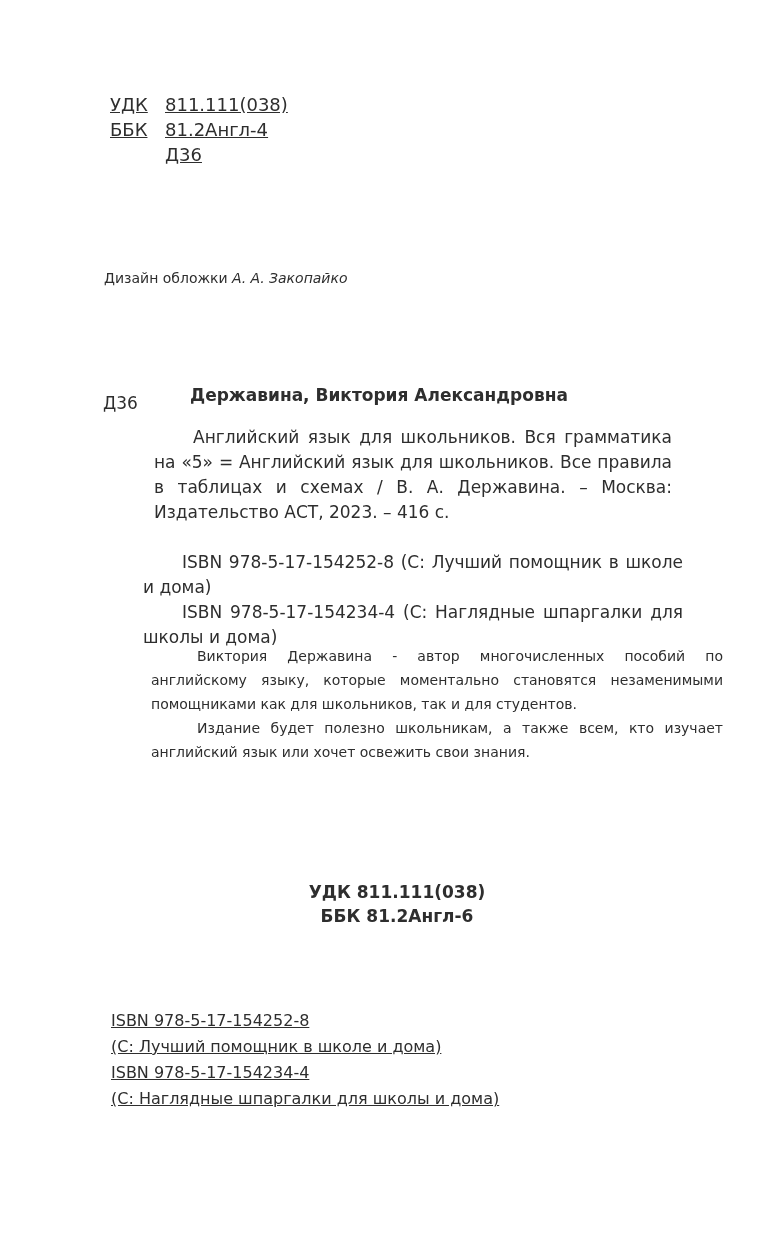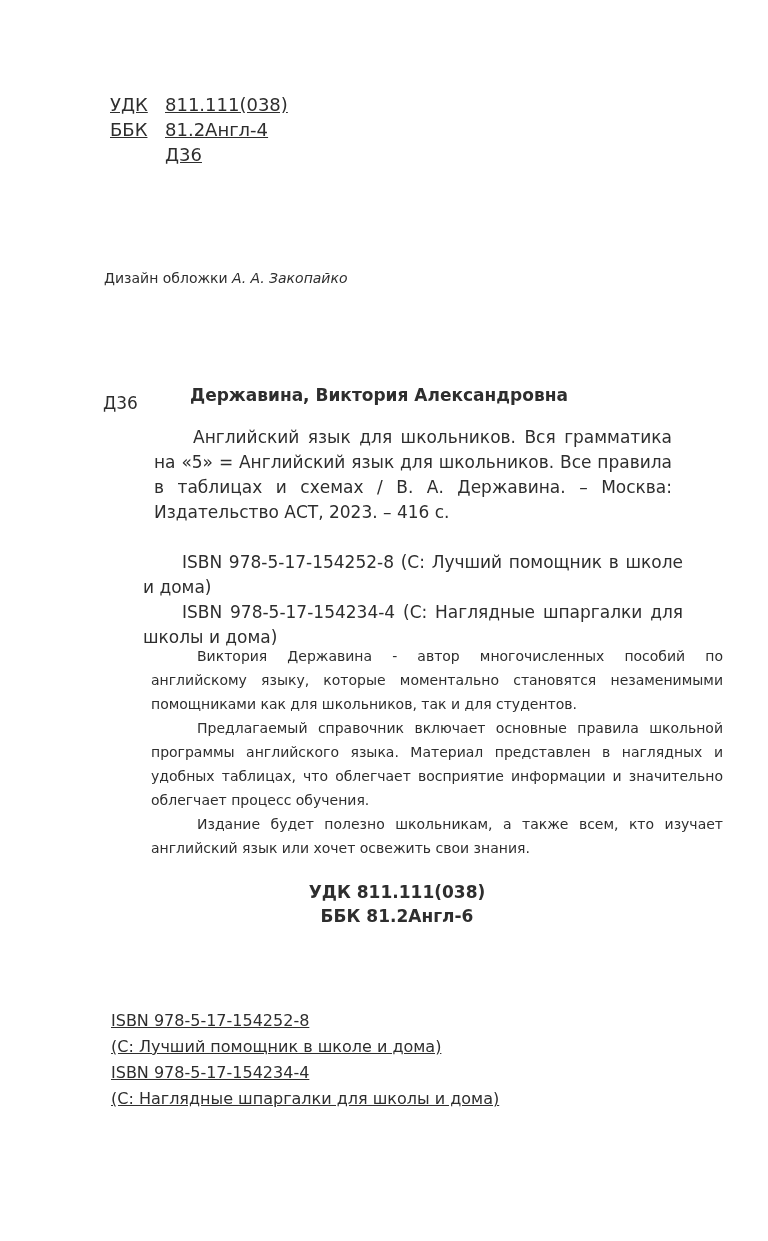--- a/index.html
+++ b/index.html
@@ -124,21 +124,20 @@
       <p class="card-desc">Английский язык для школьников. Вся грамматика на «5» = Английский язык для школьников. Все правила в таблицах и схемах / В. А. Державина. – Москва: Издательство АСТ, 2023. – 416 с.</p>
       <div class="card-isbn-group">
         <p class="card-isbn">ISBN 978-5-17-154252-8 (С: Лучший помощник в школе и дома)</p>
         <p class="card-isbn">ISBN 978-5-17-154234-4 (С: Наглядные шпаргалки для школы и дома)</p>
       </div>
     </div>
   </div>
 
   <div class="annotation">
     <p>Виктория Державина - автор многочисленных пособий по английскому языку, которые моментально становятся незаменимыми помощниками как для школьников, так и для студентов.</p>
-    <p>Предлагаемый справочник включает основные правила школьной программы английского языка. Материал представлен в наглядных и удобных таблицах, что облегчает восприятие информации и значительно облегчает процесс обучения.</p>
     <p>Издание будет полезно школьникам, а также всем, кто изучает английский язык или хочет освежить свои знания.</p>
   </div>
 
   <div class="classification-right">
     <div>УДК 811.111(038)</div>
     <div>ББК 81.2Англ-6</div>
   </div>
 
   <div class="imprint">
     <div class="imprint-row-split">

